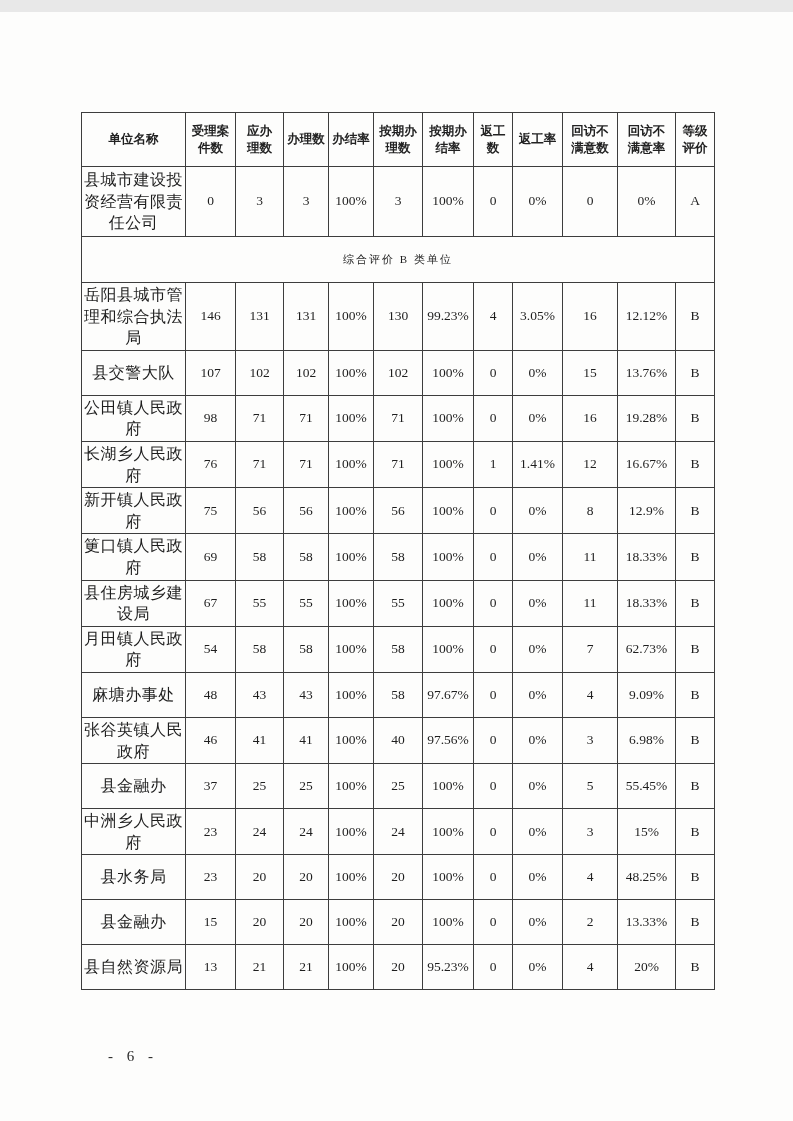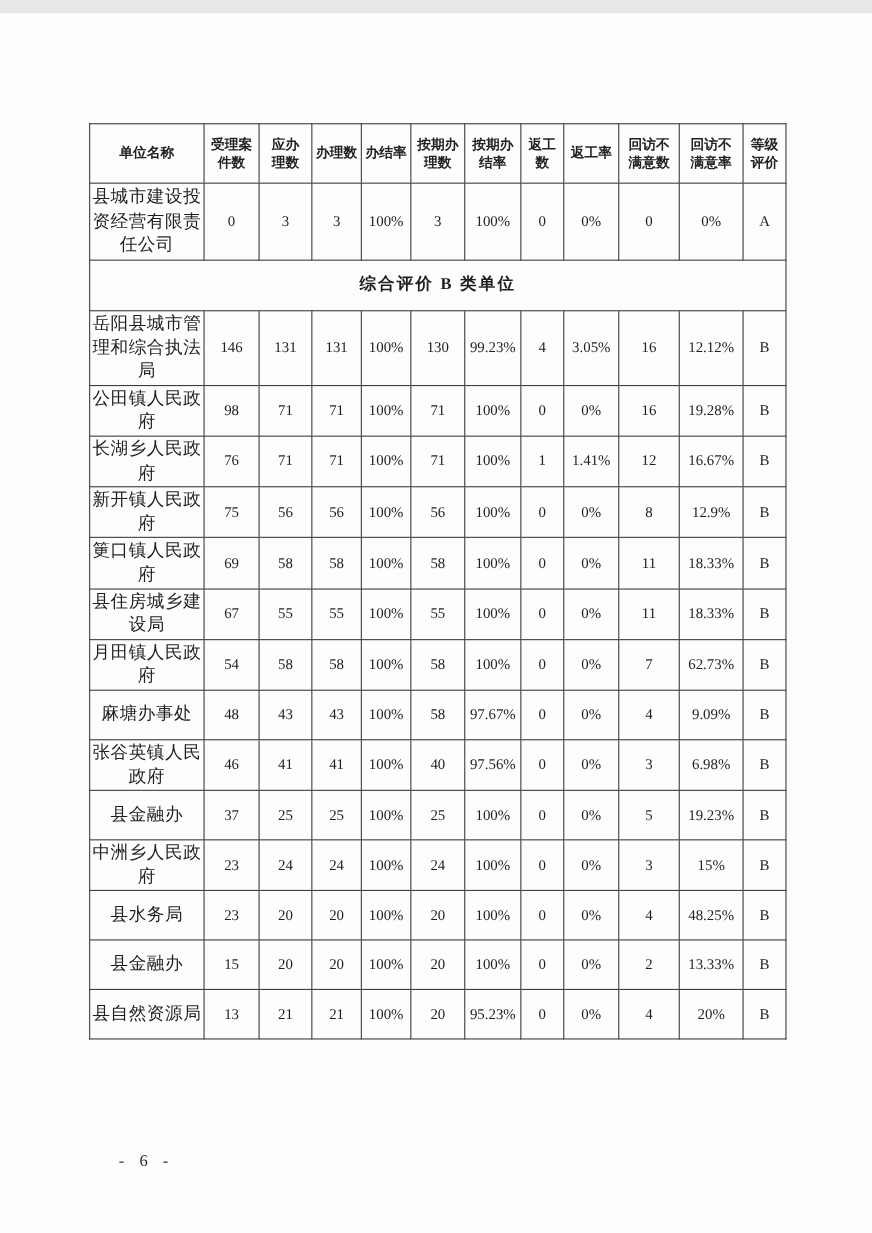--- a/index.html
+++ b/index.html
@@ -58,22 +58,22 @@
   }
   td.name-cell {
     font-size: 16px;
     letter-spacing: 0.5px;
   }
   td.value-cell {
     font-size: 13.5px;
     font-family: "Liberation Serif", serif;
   }
   td.section-cell {
-    font-size: 15px;
-    font-weight: bold;
+    font-size: 11px;
+    font-weight: normal;
     letter-spacing: 2px;
     font-family: "Liberation Serif", serif;
   }
   .page-number {
     position: absolute;
     left: 108px;
     top: 1036px;
     font-size: 15px;
     letter-spacing: 5px;
     color: #2a2a2a;
@@ -154,20 +154,34 @@
             <td class="value-cell">100%</td>
             <td class="value-cell">130</td>
             <td class="value-cell">99.23%</td>
             <td class="value-cell">4</td>
             <td class="value-cell">3.05%</td>
             <td class="value-cell">16</td>
             <td class="value-cell">12.12%</td>
             <td class="value-cell">B</td>
           </tr>
           <tr>
+            <td class="name-cell">县交警大队</td>
+            <td class="value-cell">107</td>
+            <td class="value-cell">102</td>
+            <td class="value-cell">102</td>
+            <td class="value-cell">100%</td>
+            <td class="value-cell">102</td>
+            <td class="value-cell">100%</td>
+            <td class="value-cell">0</td>
+            <td class="value-cell">0%</td>
+            <td class="value-cell">15</td>
+            <td class="value-cell">13.76%</td>
+            <td class="value-cell">B</td>
+          </tr>
+          <tr>
             <td class="name-cell">公田镇人民政府</td>
             <td class="value-cell">98</td>
             <td class="value-cell">71</td>
             <td class="value-cell">71</td>
             <td class="value-cell">100%</td>
             <td class="value-cell">71</td>
             <td class="value-cell">100%</td>
             <td class="value-cell">0</td>
             <td class="value-cell">0%</td>
             <td class="value-cell">16</td>
@@ -276,21 +290,21 @@
             <td class="name-cell">县金融办</td>
             <td class="value-cell">37</td>
             <td class="value-cell">25</td>
             <td class="value-cell">25</td>
             <td class="value-cell">100%</td>
             <td class="value-cell">25</td>
             <td class="value-cell">100%</td>
             <td class="value-cell">0</td>
             <td class="value-cell">0%</td>
             <td class="value-cell">5</td>
-            <td class="value-cell">19.23%</td>
+            <td class="value-cell">55.45%</td>
             <td class="value-cell">B</td>
           </tr>
           <tr>
             <td class="name-cell">中洲乡人民政府</td>
             <td class="value-cell">23</td>
             <td class="value-cell">24</td>
             <td class="value-cell">24</td>
             <td class="value-cell">100%</td>
             <td class="value-cell">24</td>
             <td class="value-cell">100%</td>

